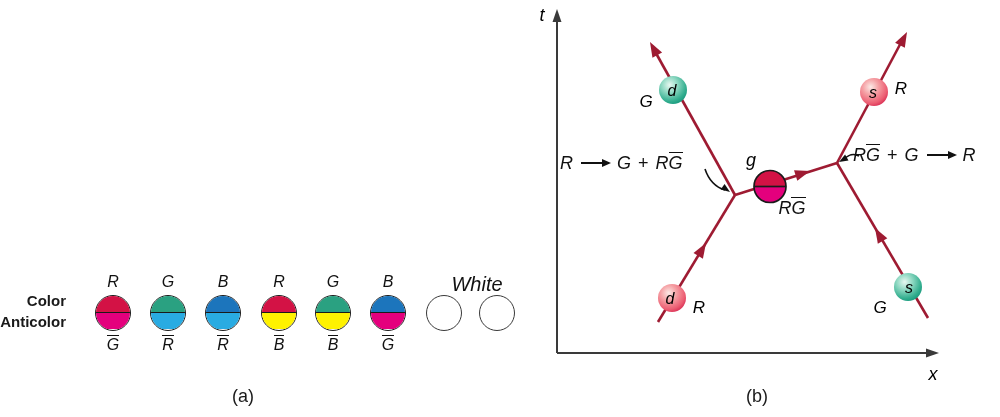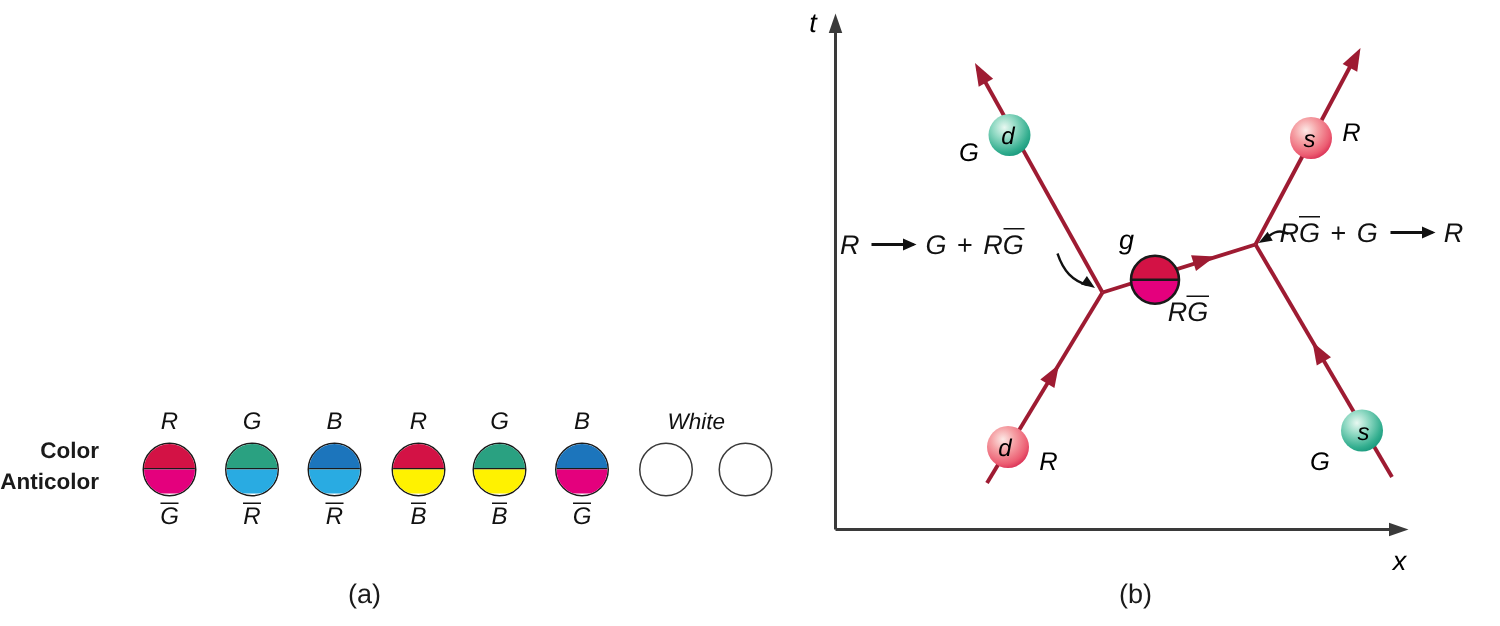--- a/index.html
+++ b/index.html
@@ -12,22 +12,22 @@
   .rowlabel{position:absolute;left:0;width:66px;text-align:right;font-size:15px;color:#1a1a1a;font-weight:bold;}
   .ga-cell{position:absolute;top:273px;width:36px;text-align:center;}
   .ga-top{font-style:italic;font-size:16px;height:20px;}
   .ga-circle{margin-top:2px;width:36px;height:36px;border:1.6px solid #1a1a1a;border-radius:50%;
              overflow:hidden;box-sizing:border-box;}
   .ga-half{width:100%;height:15.6px;}
   .ga-sep{width:100%;height:1.6px;background:#1a1a1a;}
   .ga-bot{margin-top:4px;font-style:italic;font-size:16px;}
   .ga-white{position:absolute;top:295px;width:36px;height:36px;border:1.5px solid #3a3a3a;
             border-radius:50%;box-sizing:border-box;background:#fff;}
-  .whitelabel{position:absolute;left:445px;top:273px;width:64px;
-              font-style:italic;font-size:15px;}
+  .whitelabel{position:absolute;left:445px;top:273px;width:64px;text-align:center;
+              font-style:italic;font-size:20px;}
   .caption{position:absolute;top:386px;width:44px;text-align:center;font-size:18px;color:#1a1a1a;}
   
   .reaction{position:absolute;display:flex;align-items:center;gap:7px;font-size:18px;color:#111;}
   .yields{position:relative;display:inline-block;width:28px;height:1.7px;background:#111;margin:0 1px;}
   .yields::after{content:"";position:absolute;right:-2px;top:-3.6px;width:0;height:0;
                  border-left:9px solid #111;border-top:4.5px solid transparent;
                  border-bottom:4.5px solid transparent;}
   .gluon-label{position:absolute;left:770px;top:197px;width:44px;text-align:center;
                font-size:18px;font-style:italic;}
   svg text{font-family:"Liberation Sans",sans-serif;}

